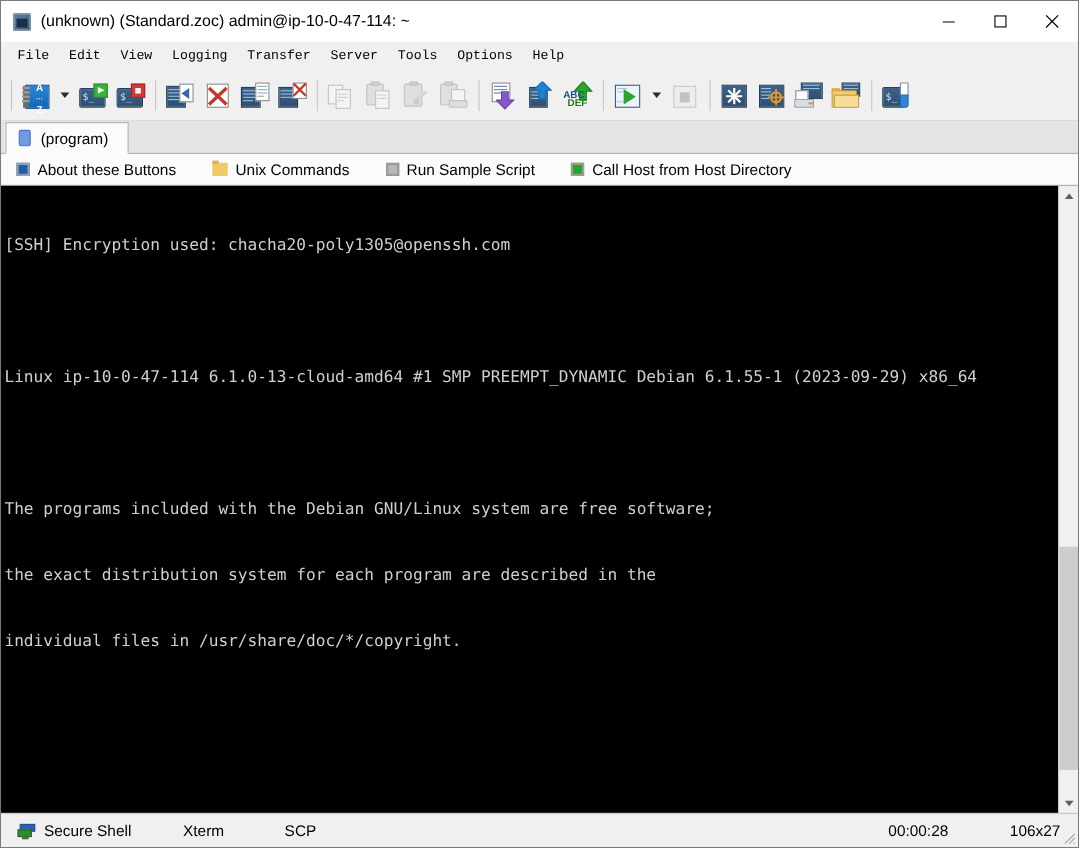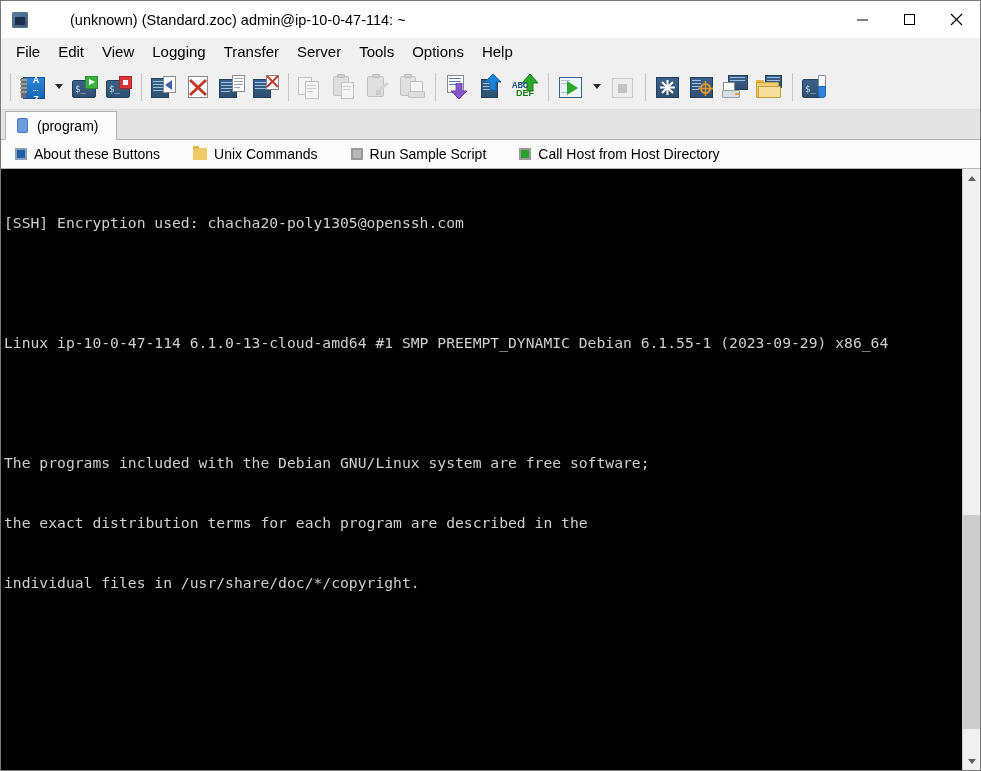--- a/index.html
+++ b/index.html
@@ -26,21 +26,20 @@
   }
 
   
   .titlebar {
     height: 37px;
     display: flex;
     align-items: center;
     background: #ffffff;
     flex: 0 0 auto;
     position: relative;
-    gap: 33px;
   }
   .title-icon {
     width: 16px;
     height: 16px;
     margin-left: 11px;
     margin-right: 9px;
     background: linear-gradient(135deg, #5b7fa6 0%, #3c5a7a 100%);
     border: 1px solid #4a6party;
     border: 1px solid #55728f;
     box-sizing: border-box;
@@ -76,24 +75,25 @@
   
   .menubar {
     height: 26px;
     display: flex;
     align-items: center;
     background: #f0f0f0;
     flex: 0 0 auto;
     padding-left: 6px;
   }
   .menu-item {
-    font-size: 15px;
+    font-size: 12px;
     padding: 3px 9px;
     color: #000;
     white-space: nowrap;
+    font-family: Liberation Mono, monospace;
   }
 
   
   .toolbar {
     height: 45px;
     background: #f0f0f0;
     display: flex;
     align-items: center;
     flex: 0 0 auto;
     padding-left: 4px;
@@ -532,21 +532,21 @@
           <polygon points="8,0 16,8 11,8 11,16 5,16 5,8 0,8" fill="#1b84d8" stroke="#1268ae" stroke-width="1"></polygon>
         </svg>
       </div>
     </div>
 
     <div class="tb-btn">
       <div class="tb-ico">
         <svg style="position:absolute;left:9px;top:0px;" width="18" height="18" viewBox="0 0 18 18">
           <polygon points="9,0 17,9 12,9 12,17 6,17 6,9 1,9" fill="#2aa82a" stroke="#1d7d1d" stroke-width="1"></polygon>
         </svg>
-        <div style="position:absolute;left:0px;top:7px;color:#19547f;font-family:Liberation Mono, monospace;font-size:9px;font-weight:bold;">ABC</div>
+        <div style="position:absolute;left:0px;top:7px;color:#19547f;font-family:Liberation Sans, sans-serif;font-size:9px;font-weight:bold;">ABC</div>
         <div style="position:absolute;left:4px;top:14px;color:#1d7d1d;font-family:'Liberation Sans',sans-serif;font-size:9px;font-weight:bold;">DEF</div>
       </div>
     </div>
 
     <div class="tb-sep"></div>
 
     <div class="tb-btn">
       <div class="tb-ico">
         <div style="position:absolute;left:2px;top:3px;width:23px;height:21px;background:#eef4fb;border:1px solid #3c6189;box-sizing:border-box;"></div>
         <div style="position:absolute;left:4px;top:6px;width:9px;height:1px;background:#b0c4d8;"></div>
@@ -658,21 +658,21 @@
     </div>
   </div>
 
   <div class="termwrap">
     <div class="terminal">
       <div class="term-line">[SSH] Encryption used: chacha20-poly1305@openssh.com</div>
       <div class="term-line blank">&nbsp;</div>
       <div class="term-line">Linux ip-10-0-47-114 6.1.0-13-cloud-amd64 #1 SMP PREEMPT_DYNAMIC Debian 6.1.55-1 (2023-09-29) x86_64</div>
       <div class="term-line blank">&nbsp;</div>
       <div class="term-line">The programs included with the Debian GNU/Linux system are free software;</div>
-      <div class="term-line">the exact distribution terms for each program are described in the</div>
+      <div class="term-line">the exact distribution system for each program are described in the</div>
       <div class="term-line">individual files in /usr/share/doc/*/copyright.</div>
       
       
       
       
       
     </div>
 
     <div class="scrollbar">
       <div class="sb-btn">
@@ -680,14 +680,35 @@
       </div>
       <div class="sb-track">
         <div class="sb-thumb"></div>
       </div>
       <div class="sb-btn">
         <div class="sb-arrow-down"></div>
       </div>
     </div>
   </div>
 
+  <div class="statusbar">
+    <div class="sb-monitor">
+      <div class="top"></div>
+      <div class="bot"></div>
+      <div class="stand"></div>
+    </div>
+    <div class="status-text">Secure Shell</div>
+    <div class="status-text st-xterm">Xterm</div>
+    <div class="status-text st-scp">SCP</div>
+    <div class="st-right">
+      <div class="status-text st-time">00:00:28</div>
+      <div class="status-text">106x27</div>
+    </div>
+    <svg class="grip" viewBox="0 0 12 12">
+      <g stroke="#a0a0a0" stroke-width="1">
+        <line x1="11" y1="2" x2="2" y2="11"></line>
+        <line x1="11" y1="6" x2="6" y2="11"></line>
+        <line x1="11" y1="10" x2="10" y2="11"></line>
+      </g>
+    </svg>
+  </div>
 
 </div>
 
 </body></html>

